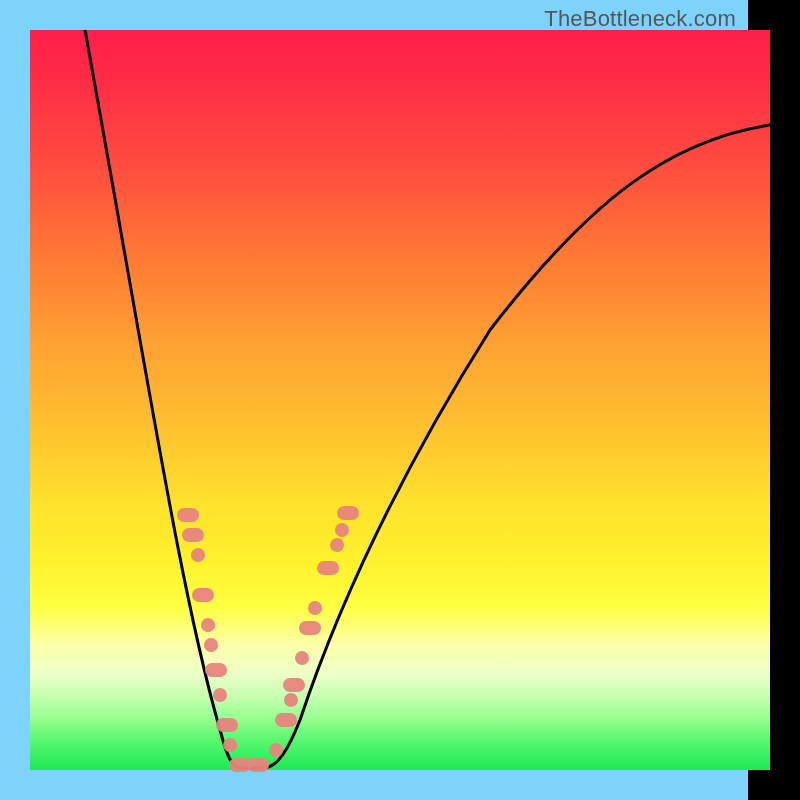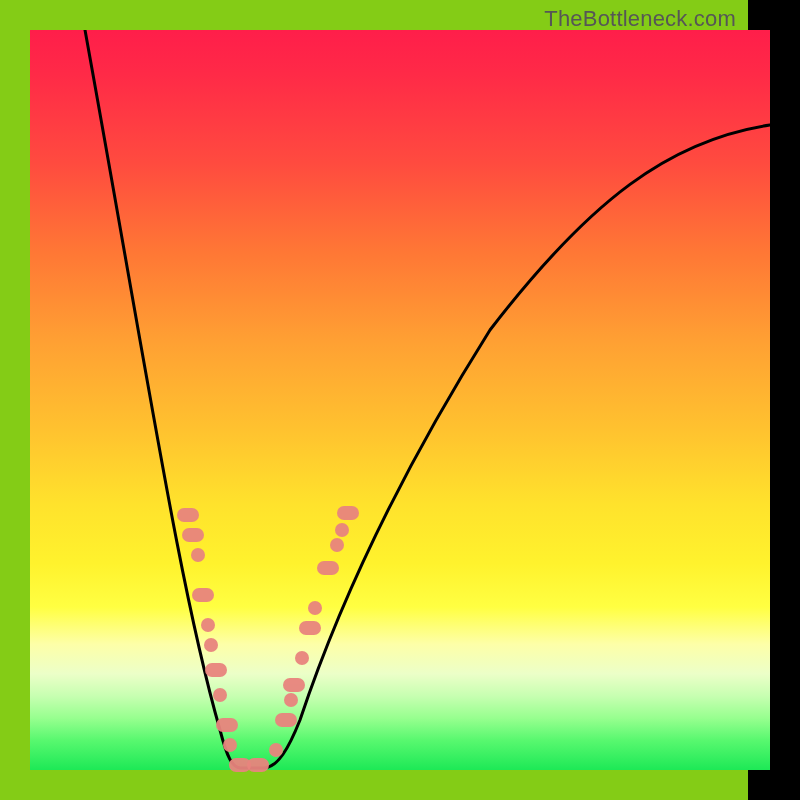--- a/index.html
+++ b/index.html
@@ -8,21 +8,21 @@
     width: 800px;
     height: 800px;
     overflow: hidden;
     background: #000;
     font-family: Arial, Helvetica, sans-serif;
   }
   .frame {
     position: relative;
     width: 748px;
     height: 800px;
-    background: #84cc16;
+    background: #7dd3fc;
   }
   .plot {
     position: absolute;
     left: 30px;
     top: 30px;
     width: 740px;
     height: 740px;
     background: linear-gradient(
       to bottom,
       #ff1e4a 0%,

